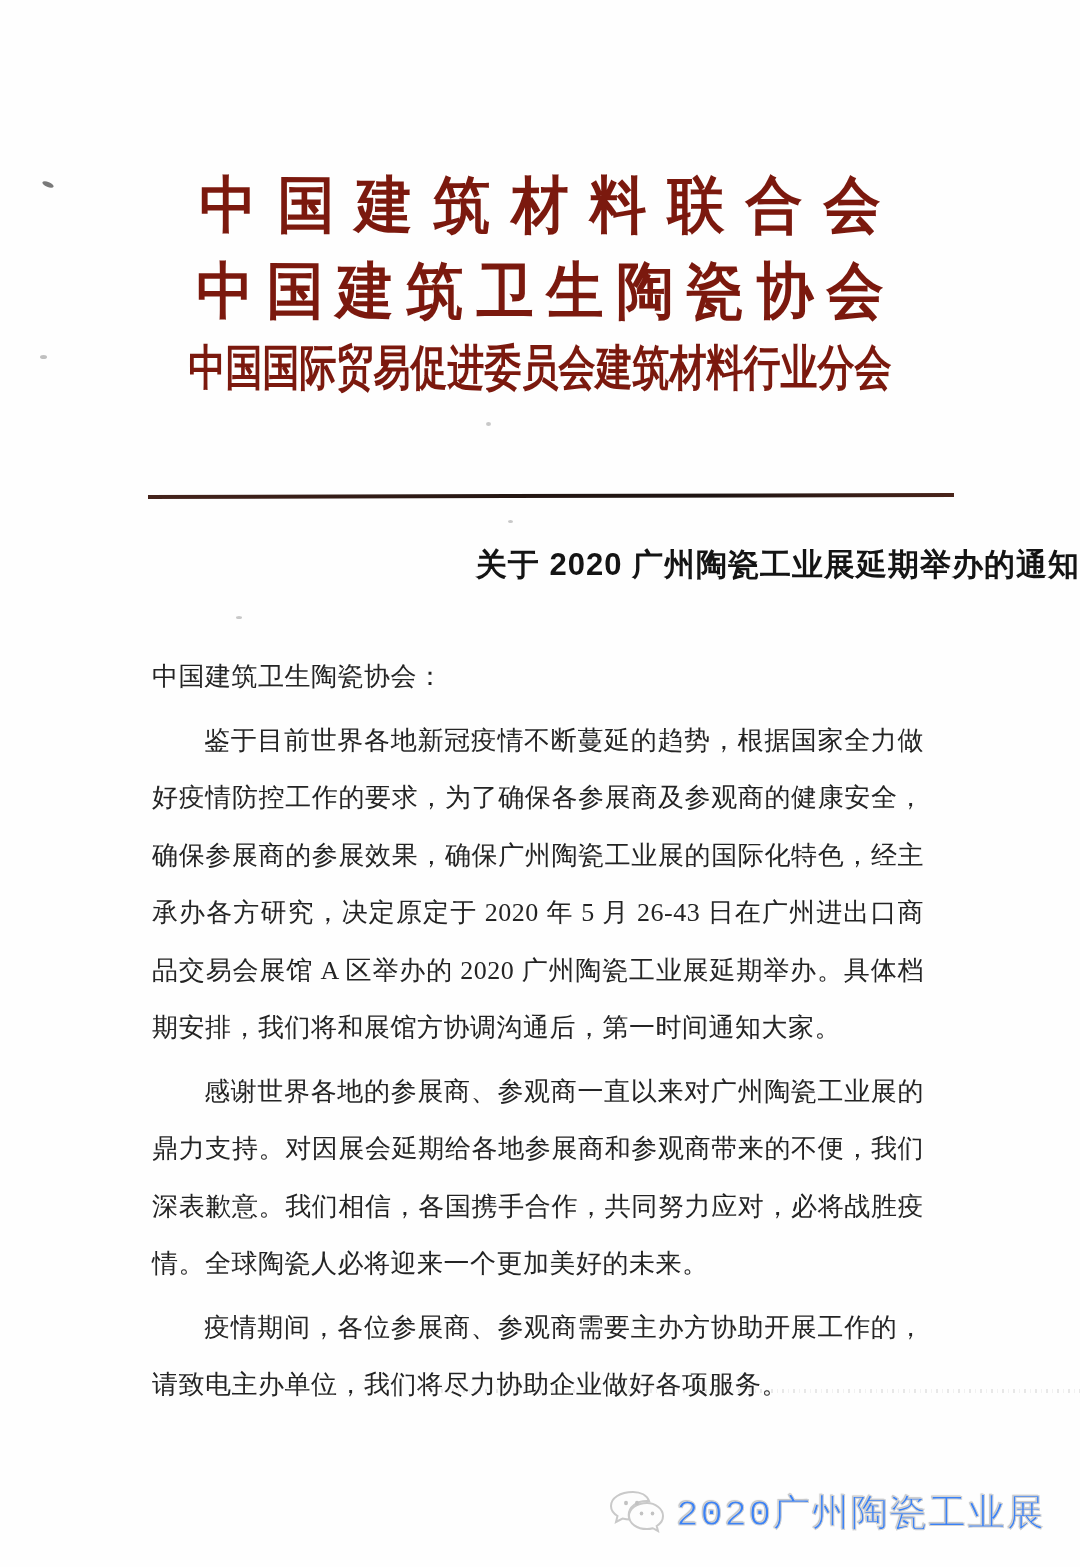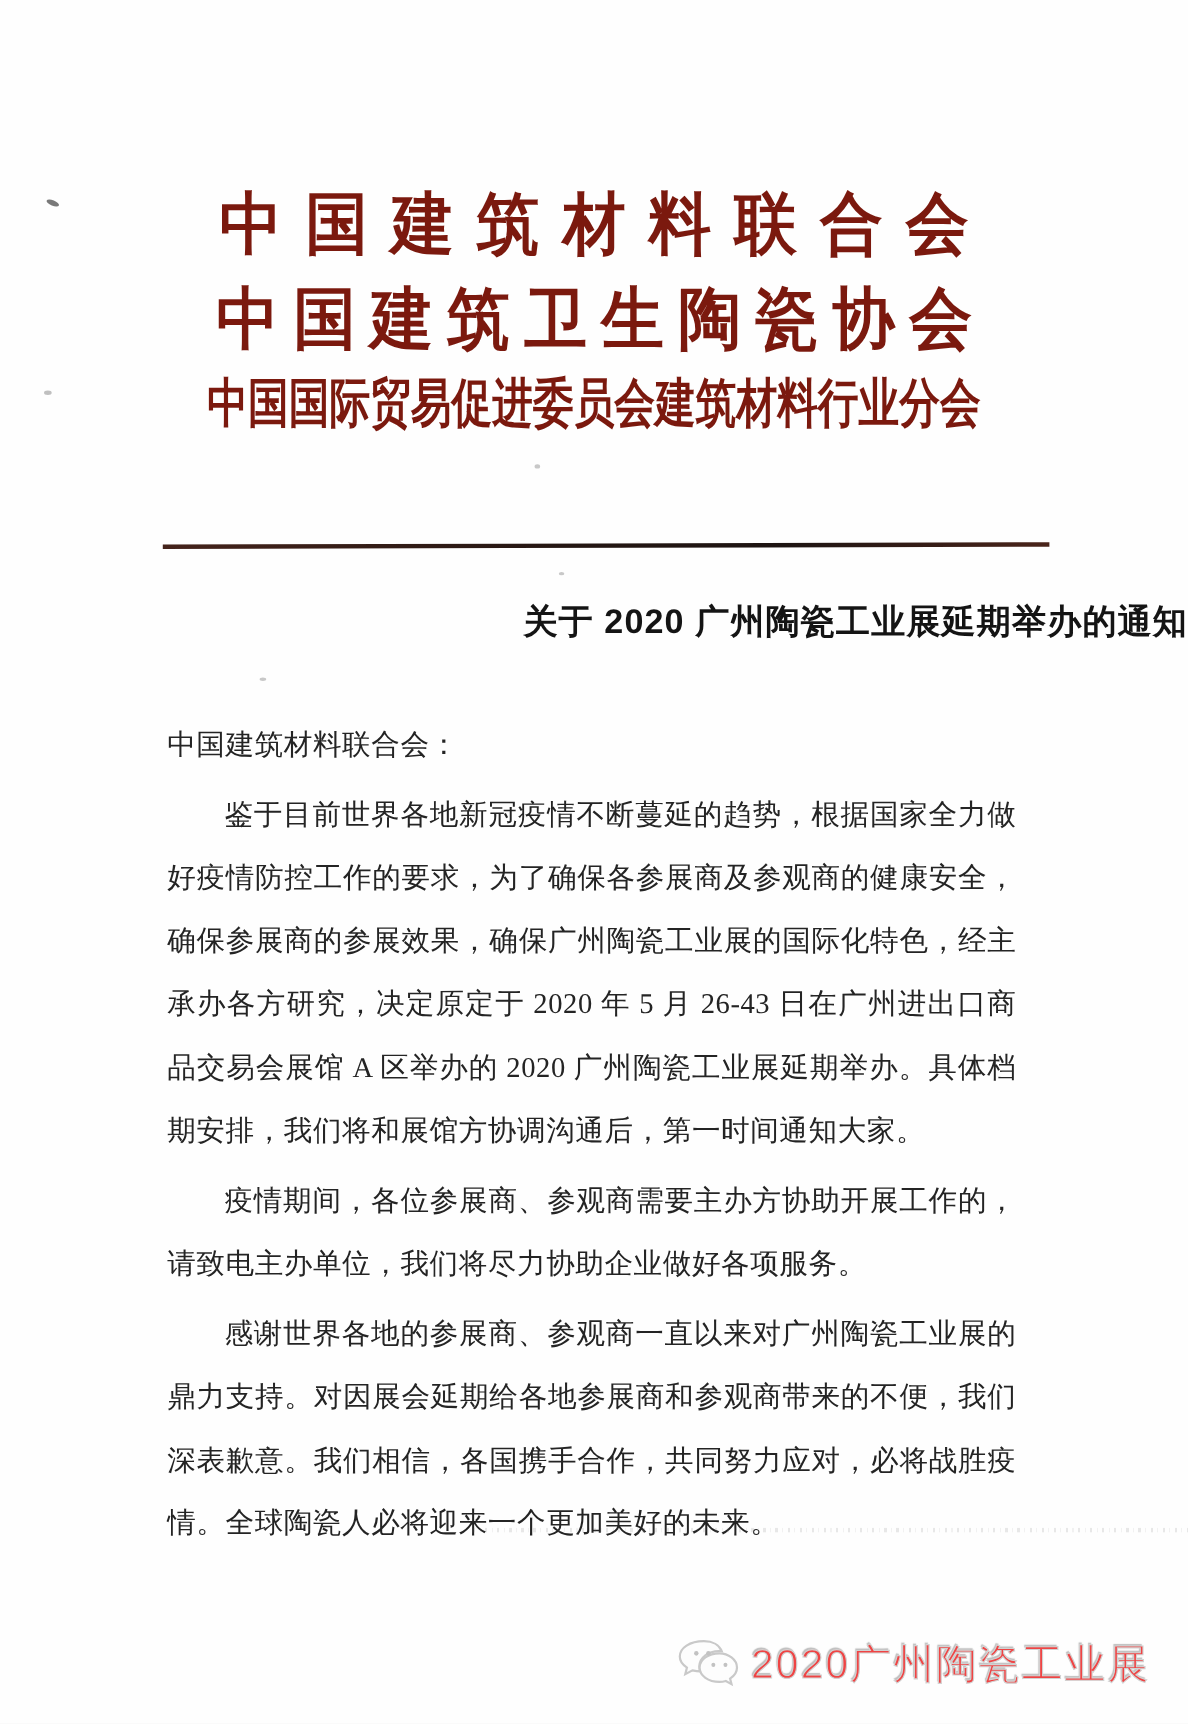--- a/index.html
+++ b/index.html
@@ -57,23 +57,23 @@
   }
   .doc-body p{margin:0;}
   .doc-body p.para{text-indent:2em;margin-top:6px;}
   
   .watermark{
     position:absolute;top:1486px;right:34px;
     display:flex;align-items:center;gap:8px;
   }
   .wm-icon{display:inline-block;line-height:0;}
   .wm-text{
-    font-family:Liberation Sans, sans-serif;
+    font-family:Liberation Mono, monospace;
     font-size:37px;letter-spacing:2px;white-space:nowrap;
-    color:#ef4444;
+    color:#3b82f6;
     -webkit-text-stroke:1px #d2d2d2;
     text-shadow:-1px -1px 1px #bdbdbd, 1px 1px 1px #ffffff;
   }
   
   .speck{position:absolute;background:#4c4c4c;border-radius:50%;}
   .sp1{left:42px;top:182px;width:12px;height:5px;opacity:.75;transform:rotate(22deg);}
   .sp2{left:40px;top:355px;width:7px;height:4px;opacity:.35;}
   .sp3{left:486px;top:422px;width:5px;height:4px;opacity:.3;}
   .sp4{left:508px;top:520px;width:5px;height:3px;opacity:.3;}
   .sp5{left:236px;top:616px;width:6px;height:3px;opacity:.3;}
@@ -94,24 +94,24 @@
     <div class="lh-line lh1" style="color:#7b190e">中国建筑材料联合会</div>
     <div class="lh-line lh2" style="color:#7b190e">中国建筑卫生陶瓷协会</div>
     <div class="lh-line lh3" style="color:#7b190e">中国国际贸易促进委员会建筑材料行业分会</div>
   </header>
 
   <div class="rule"></div>
 
   <h1 class="title">关于 2020 广州陶瓷工业展延期举办的通知</h1>
 
   <div class="doc-body">
-    <p class="salutation">中国建筑材料联合会：</p>
+    <p class="salutation">中国建筑卫生陶瓷协会：</p>
     <p class="para">鉴于目前世界各地新冠疫情不断蔓延的趋势，根据国家全力做好疫情防控工作的要求，为了确保各参展商及参观商的健康安全，确保参展商的参展效果，确保广州陶瓷工业展的国际化特色，经主承办各方研究，决定原定于 2020 年 5 月 26-43 日在广州进出口商品交易会展馆 A 区举办的 2020 广州陶瓷工业展延期举办。具体档期安排，我们将和展馆方协调沟通后，第一时间通知大家。</p>
+    <p class="para">感谢世界各地的参展商、参观商一直以来对广州陶瓷工业展的鼎力支持。对因展会延期给各地参展商和参观商带来的不便，我们深表歉意。我们相信，各国携手合作，共同努力应对，必将战胜疫情。全球陶瓷人必将迎来一个更加美好的未来。</p>
     <p class="para">疫情期间，各位参展商、参观商需要主办方协助开展工作的，请致电主办单位，我们将尽力协助企业做好各项服务。</p>
-    <p class="para">感谢世界各地的参展商、参观商一直以来对广州陶瓷工业展的鼎力支持。对因展会延期给各地参展商和参观商带来的不便，我们深表歉意。我们相信，各国携手合作，共同努力应对，必将战胜疫情。全球陶瓷人必将迎来一个更加美好的未来。</p>
   </div>
 
   <div class="watermark">
     <span class="wm-icon">
       <svg width="62" height="54" viewBox="0 0 62 54">
         <g fill="#fdfdfd" stroke="#c9c9c9" stroke-width="2">
           <path d="M27 6 C14 6 5 12 5 20 c0 4 2.5 7.5 6.5 10 L10 36 l6.5 -3.5 c2 0.5 4.5 1 7 1 0 0 0 0 0 0 -0.5 -1.5 -0.8 -3 -0.8 -4.5 0 -8 8 -14 18 -14 0.8 0 1.6 0 2.4 0.1 C41 9.5 34.8 6 27 6 Z"></path>
           <path d="M41 17 c-10 0 -18 5.5 -18 13 0 7.5 8 13 18 13 2 0 4 -0.3 5.8 -0.8 L52 45 l-1.3 -5 c3.8 -2.3 6.3 -5.8 6.3 -10 0 -7.5 -8 -13 -16 -13 Z"></path>
         </g>
         <g fill="#c2c2c2">

